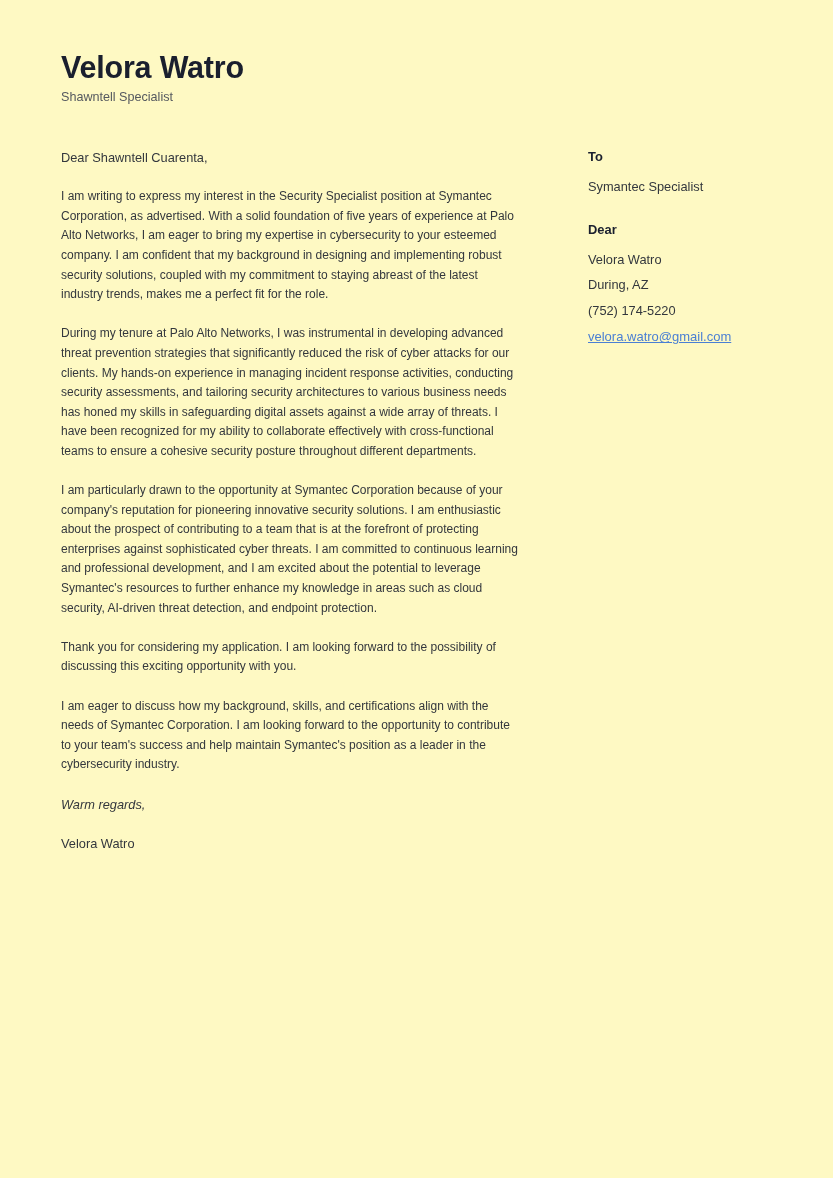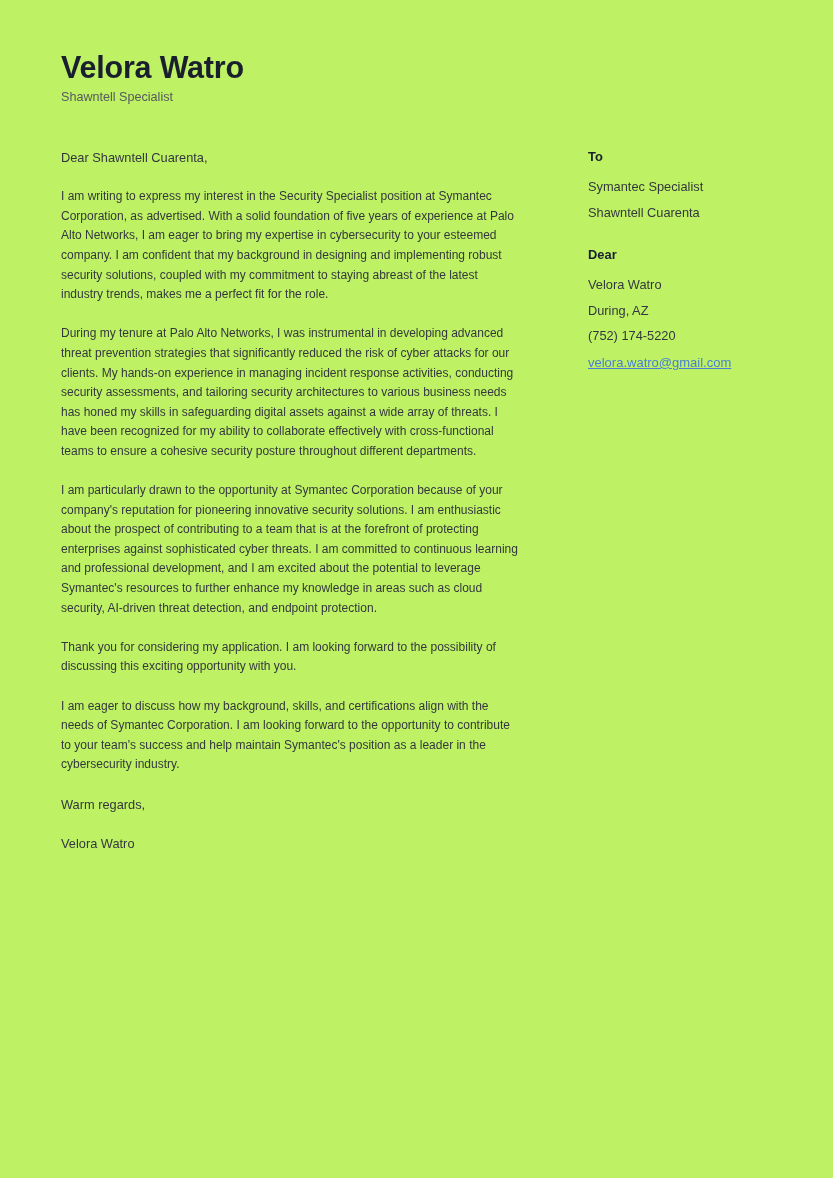--- a/index.html
+++ b/index.html
@@ -13,21 +13,21 @@
     font-family: "Liberation Sans", sans-serif;
     color: #33373d;
     position: relative;
     overflow: hidden;
   }
   .page {
     position: absolute;
     top: 0; left: 0;
     width: 833px;
     height: 1178px;
-    background: #bef264;
+    background: #fef9c3;
   }
   .header {
     position: absolute;
     left: 61px;
     top: 50px;
     width: 470px;
   }
   .name {
     font-size: 30.5px;
     font-weight: bold;
@@ -60,20 +60,21 @@
     color: #33373d;
     margin: 0 0 19.6px 0;
     text-align: left;
   }
   .para:last-child { margin-bottom: 0; }
   .closing {
     font-size: 12.8px;
     line-height: 19.6px;
     color: #33373d;
     margin: 0 0 19.6px 0;
+    font-style: italic;
   }
   .signature {
     font-size: 12.8px;
     line-height: 19.6px;
     color: #33373d;
     margin: 0;
   }
   .sidebar {
     position: absolute;
     left: 588px;
@@ -122,21 +123,20 @@
     <p class="para">I am eager to discuss how my background, skills, and certifications align with the needs of Symantec Corporation. I am looking forward to the opportunity to contribute to your team's success and help maintain Symantec's position as a leader in the cybersecurity industry.</p>
     <p class="closing">Warm regards,</p>
     <p class="signature">Velora Watro</p>
   </div>
 
   <div class="sidebar">
 
     <div class="side-block">
       <div class="side-heading">To</div>
       <div class="side-line">Symantec Specialist</div>
-      <div class="side-line">Shawntell Cuarenta</div>
     </div>
 
     <div class="side-block">
       <div class="side-heading">Dear</div>
       <div class="side-line">Velora Watro</div>
       <div class="side-line">During, AZ</div>
       <div class="side-line">(752) 174-5220</div>
       <a class="email-link" href="#">velora.watro@gmail.com</a>
     </div>
 

